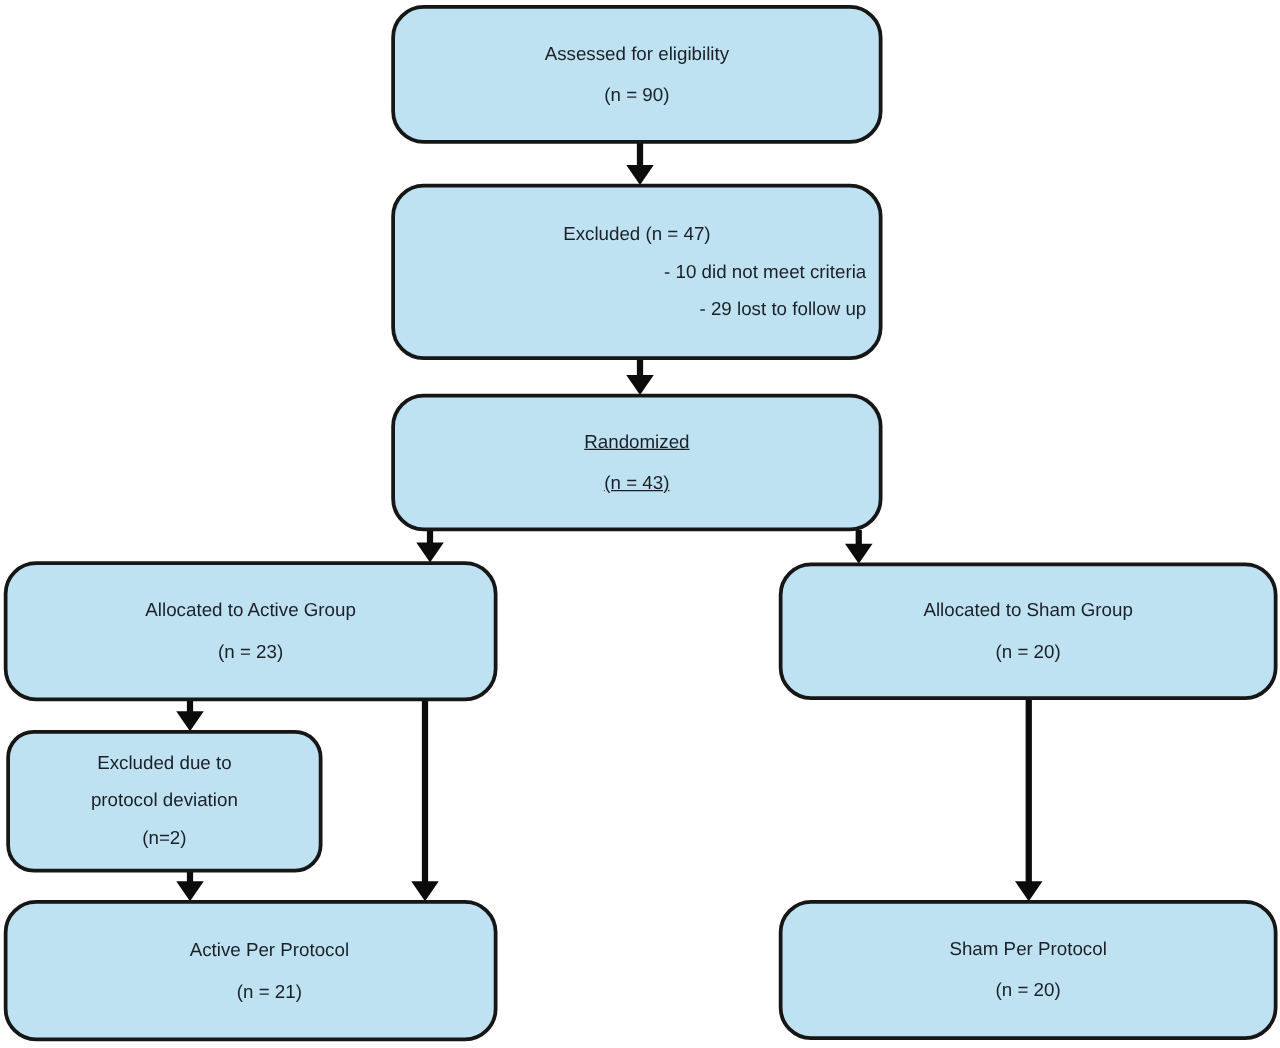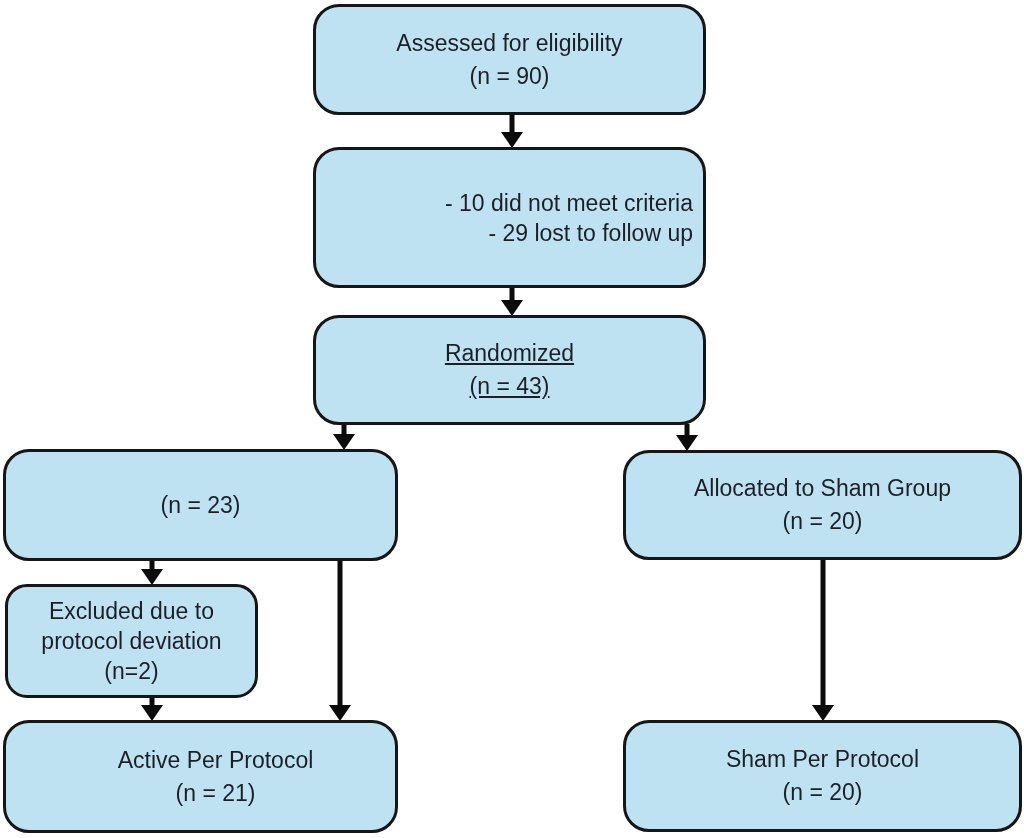--- a/index.html
+++ b/index.html
@@ -26,21 +26,21 @@
     left: 0; top: 0;
     width: 1024px; height: 838px;
     pointer-events: none;
   }
   .flow-box {
     position: absolute;
     background: var(--box-fill);
     border: 3px solid var(--box-border);
     border-radius: 26px;
     color: var(--text);
-    font-size: 23px;
+    font-size: 15px;
     line-height: 33px;
     display: flex;
     flex-direction: column;
     justify-content: center;
     align-items: center;
     text-align: center;
     padding: 6px 10px;
   }
   .flow-box .line { width: 100%; }
   
@@ -100,30 +100,32 @@
       <polygon class="arrow-head" points="812,705 834,705 823,721"></polygon>
     </g>
   </svg>
 
   <div class="flow-box" id="box-assessed">
     <div class="line">Assessed for eligibility</div>
     <div class="line">(n = 90)</div>
   </div>
 
   <div class="flow-box" id="box-excluded">
+    <div class="line">Excluded (n = 47)</div>
     <div class="bullet">- 10 did not meet criteria</div>
     <div class="bullet">- 29 lost to follow up</div>
   </div>
 
   <div class="flow-box" id="box-randomized">
     <div class="line">Randomized</div>
     <div class="line">(n = 43)</div>
   </div>
 
   <div class="flow-box" id="box-alloc-active">
+    <div class="line">Allocated to Active Group</div>
     <div class="line">(n = 23)</div>
   </div>
 
   <div class="flow-box" id="box-alloc-sham">
     <div class="line">Allocated to Sham Group</div>
     <div class="line">(n = 20)</div>
   </div>
 
   <div class="flow-box" id="box-deviation">
     <div class="line">Excluded due to</div>

